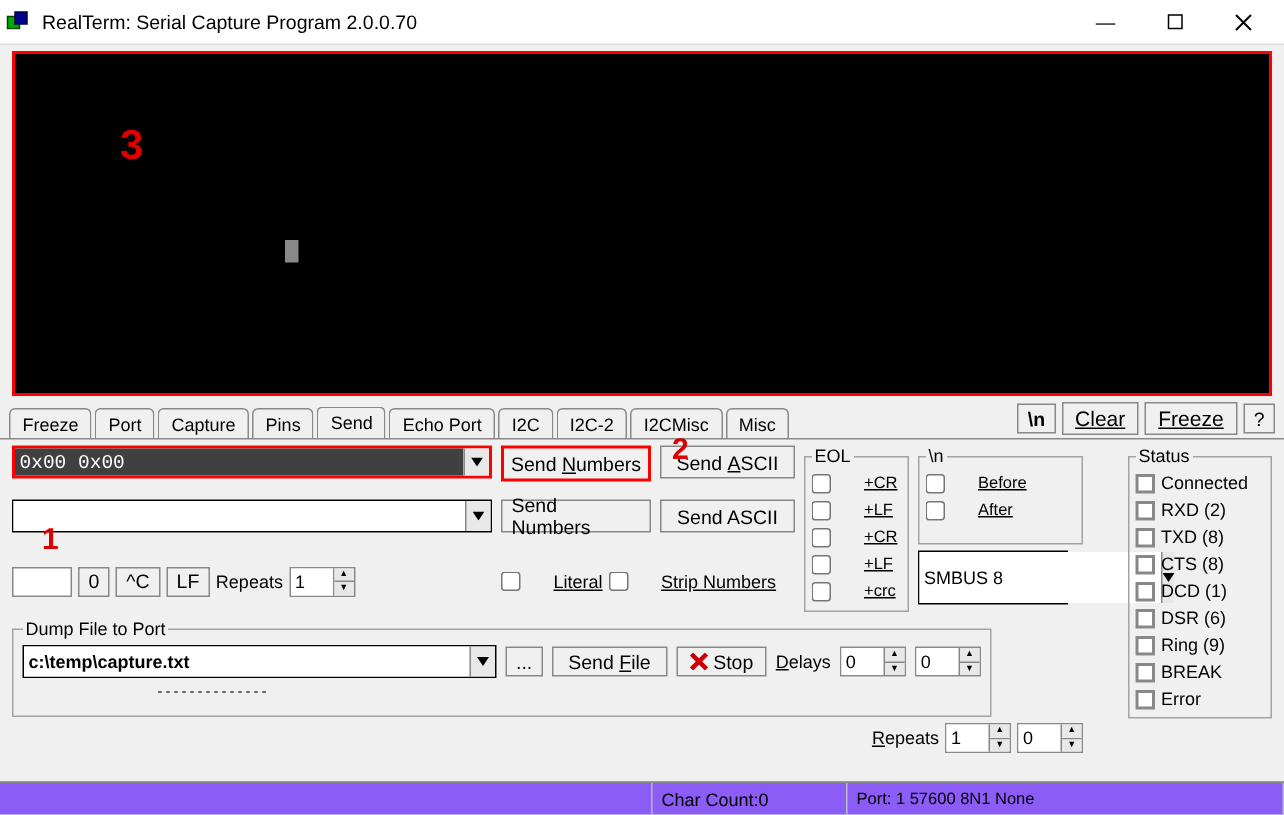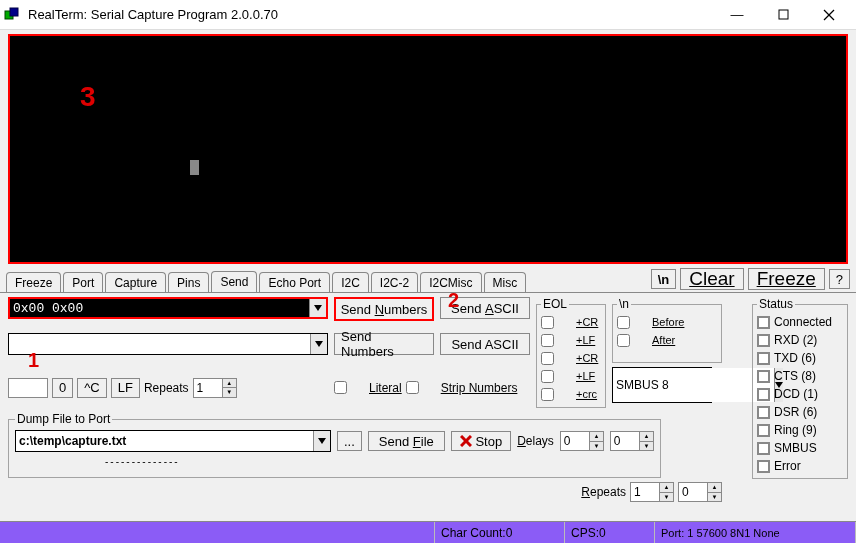--- a/index.html
+++ b/index.html
@@ -85,21 +85,21 @@
     display: flex; gap: 4px; align-items: center;
   }
   .btn {
     border: 1px solid #888;
     background: #f0f0f0;
     padding: 1px 6px;
     font-size: 13px;
     height: 20px;
     display: inline-flex; align-items: center; justify-content: center;
   }
-  .btn.big { font-size: 19px; height: 22px; padding: 1px 8px; }
+  .btn.big { font-size: 14px; height: 22px; padding: 1px 8px; }
   .u { text-decoration: underline; }
   
   .panel {
     border-top: 1px solid #888;
     padding: 4px 8px 6px 8px;
     display: grid;
     grid-template-columns: 320px 100px 90px 70px 110px 1fr;
     grid-auto-rows: min-content;
     column-gap: 6px;
     row-gap: 4px;
@@ -110,21 +110,21 @@
     display: flex;
     border: 1px solid #000;
     background: #fff;
     height: 22px;
   }
   .combo input {
     flex: 1; border: none; padding: 1px 3px;
     font-family: "Courier New", monospace; font-size: 13px;
   }
   .combo input.selected {
-    background: #000000; color: #fff;
+    background: #404040; color: #fff;
   }
   .dropbtn {
     width: 17px; border-left: 1px solid #888;
     display:flex; align-items:center; justify-content:center;
     background:#e8e8e8;
   }
   .dropbtn svg { width: 8px; height: 6px; }
 
   fieldset {
     border: 1px solid #a3a3a3;
@@ -400,48 +400,47 @@
       <div class="statusitem">
           <span class="statusbox"></span>
           <span>Connected</span>
         </div>
       <div class="statusitem">
           <span class="statusbox"></span>
           <span>RXD (2)</span>
         </div>
       <div class="statusitem">
           <span class="statusbox"></span>
-          <span>TXD (6)</span>
+          <span>TXD (8)</span>
         </div>
       <div class="statusitem">
           <span class="statusbox"></span>
           <span>CTS (8)</span>
         </div>
       <div class="statusitem">
           <span class="statusbox"></span>
           <span>DCD (1)</span>
         </div>
       <div class="statusitem">
           <span class="statusbox"></span>
           <span>DSR (6)</span>
         </div>
       <div class="statusitem">
           <span class="statusbox"></span>
           <span>Ring (9)</span>
         </div>
       <div class="statusitem">
           <span class="statusbox"></span>
-          <span>SMBUS</span>
+          <span>BREAK</span>
         </div>
       <div class="statusitem">
           <span class="statusbox"></span>
           <span>Error</span>
         </div>
     </fieldset>
   </div>
 </div>
 
 <div class="statusbar">
   <div class="sb1"></div>
   <div class="sb2">Char Count:0</div>
-  <div class="sb3">CPS:0</div>
   <div class="sb4">Port: 1 57600 8N1 None</div>
 </div>
 
 </body></html>

